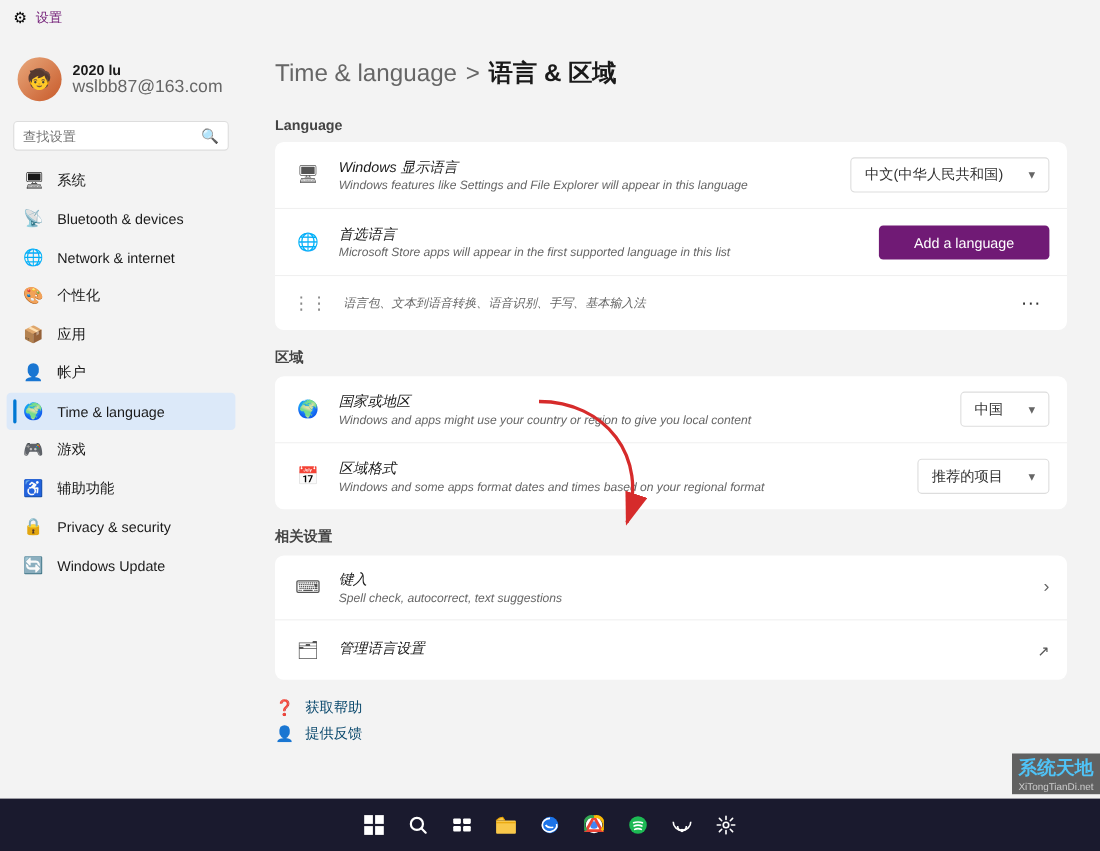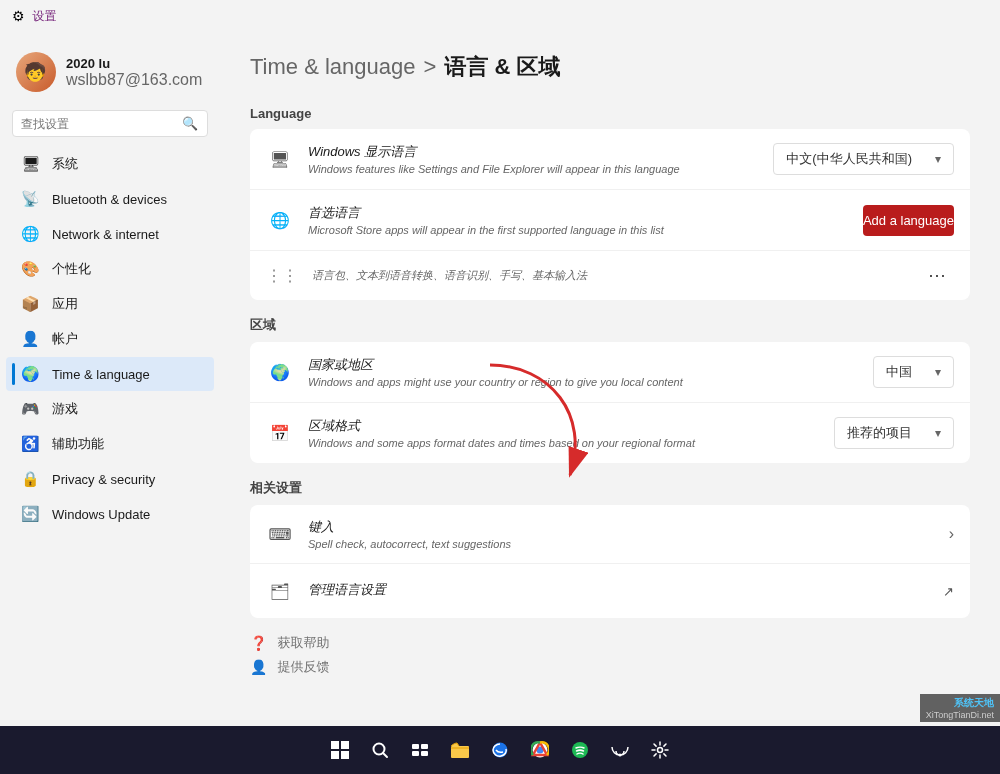--- a/index.html
+++ b/index.html
@@ -239,22 +239,22 @@
       padding: 6px 12px;
       background: white;
       border: 1px solid #ddd;
       border-radius: 4px;
       font-size: 13px;
       cursor: pointer;
       color: #333;
     }
 
     .add-lang-btn {
-      padding: 8px 0;
-      background: #b91c1c;
+      padding: 8px 32px;
+      background: #701a75;
       color: white;
       border: none;
       border-radius: 4px;
       font-size: 13px;
       cursor: pointer;
       font-weight: 500;
     }
 
     .lang-row {
       display: flex;
@@ -302,21 +302,21 @@
       flex-direction: column;
       gap: 6px;
     }
     .help-link-row {
       display: flex;
       align-items: center;
       gap: 10px;
     }
     .help-link {
       font-size: 13px;
-      color: #737373;
+      color: #0c4a6e;
       cursor: pointer;
       text-decoration: none;
     }
 
     
     .taskbar {
       height: 48px;
       background: #1a1a2e;
       position: absolute;
       bottom: 0;
@@ -342,21 +342,21 @@
       bottom: 52px;
       right: 0;
       background: rgba(0,0,0,0.6);
       color: white;
       padding: 2px 6px;
       font-size: 10px;
       display: flex;
       flex-direction: column;
       align-items: flex-end;
     }
-    .watermark-line1 { font-size: 10px; font-weight: bold; color: #4fc3f7; text-align: right; }
+    .watermark-line1 { font-size: 17px; font-weight: bold; color: #4fc3f7; text-align: right; }
     .watermark-line2 { font-size: 9px; color: #ccc; }
 
     
     .red-arrow-container {
       position: absolute;
       top: 355px;
       left: 430px;
       pointer-events: none;
       z-index: 100;
     }

